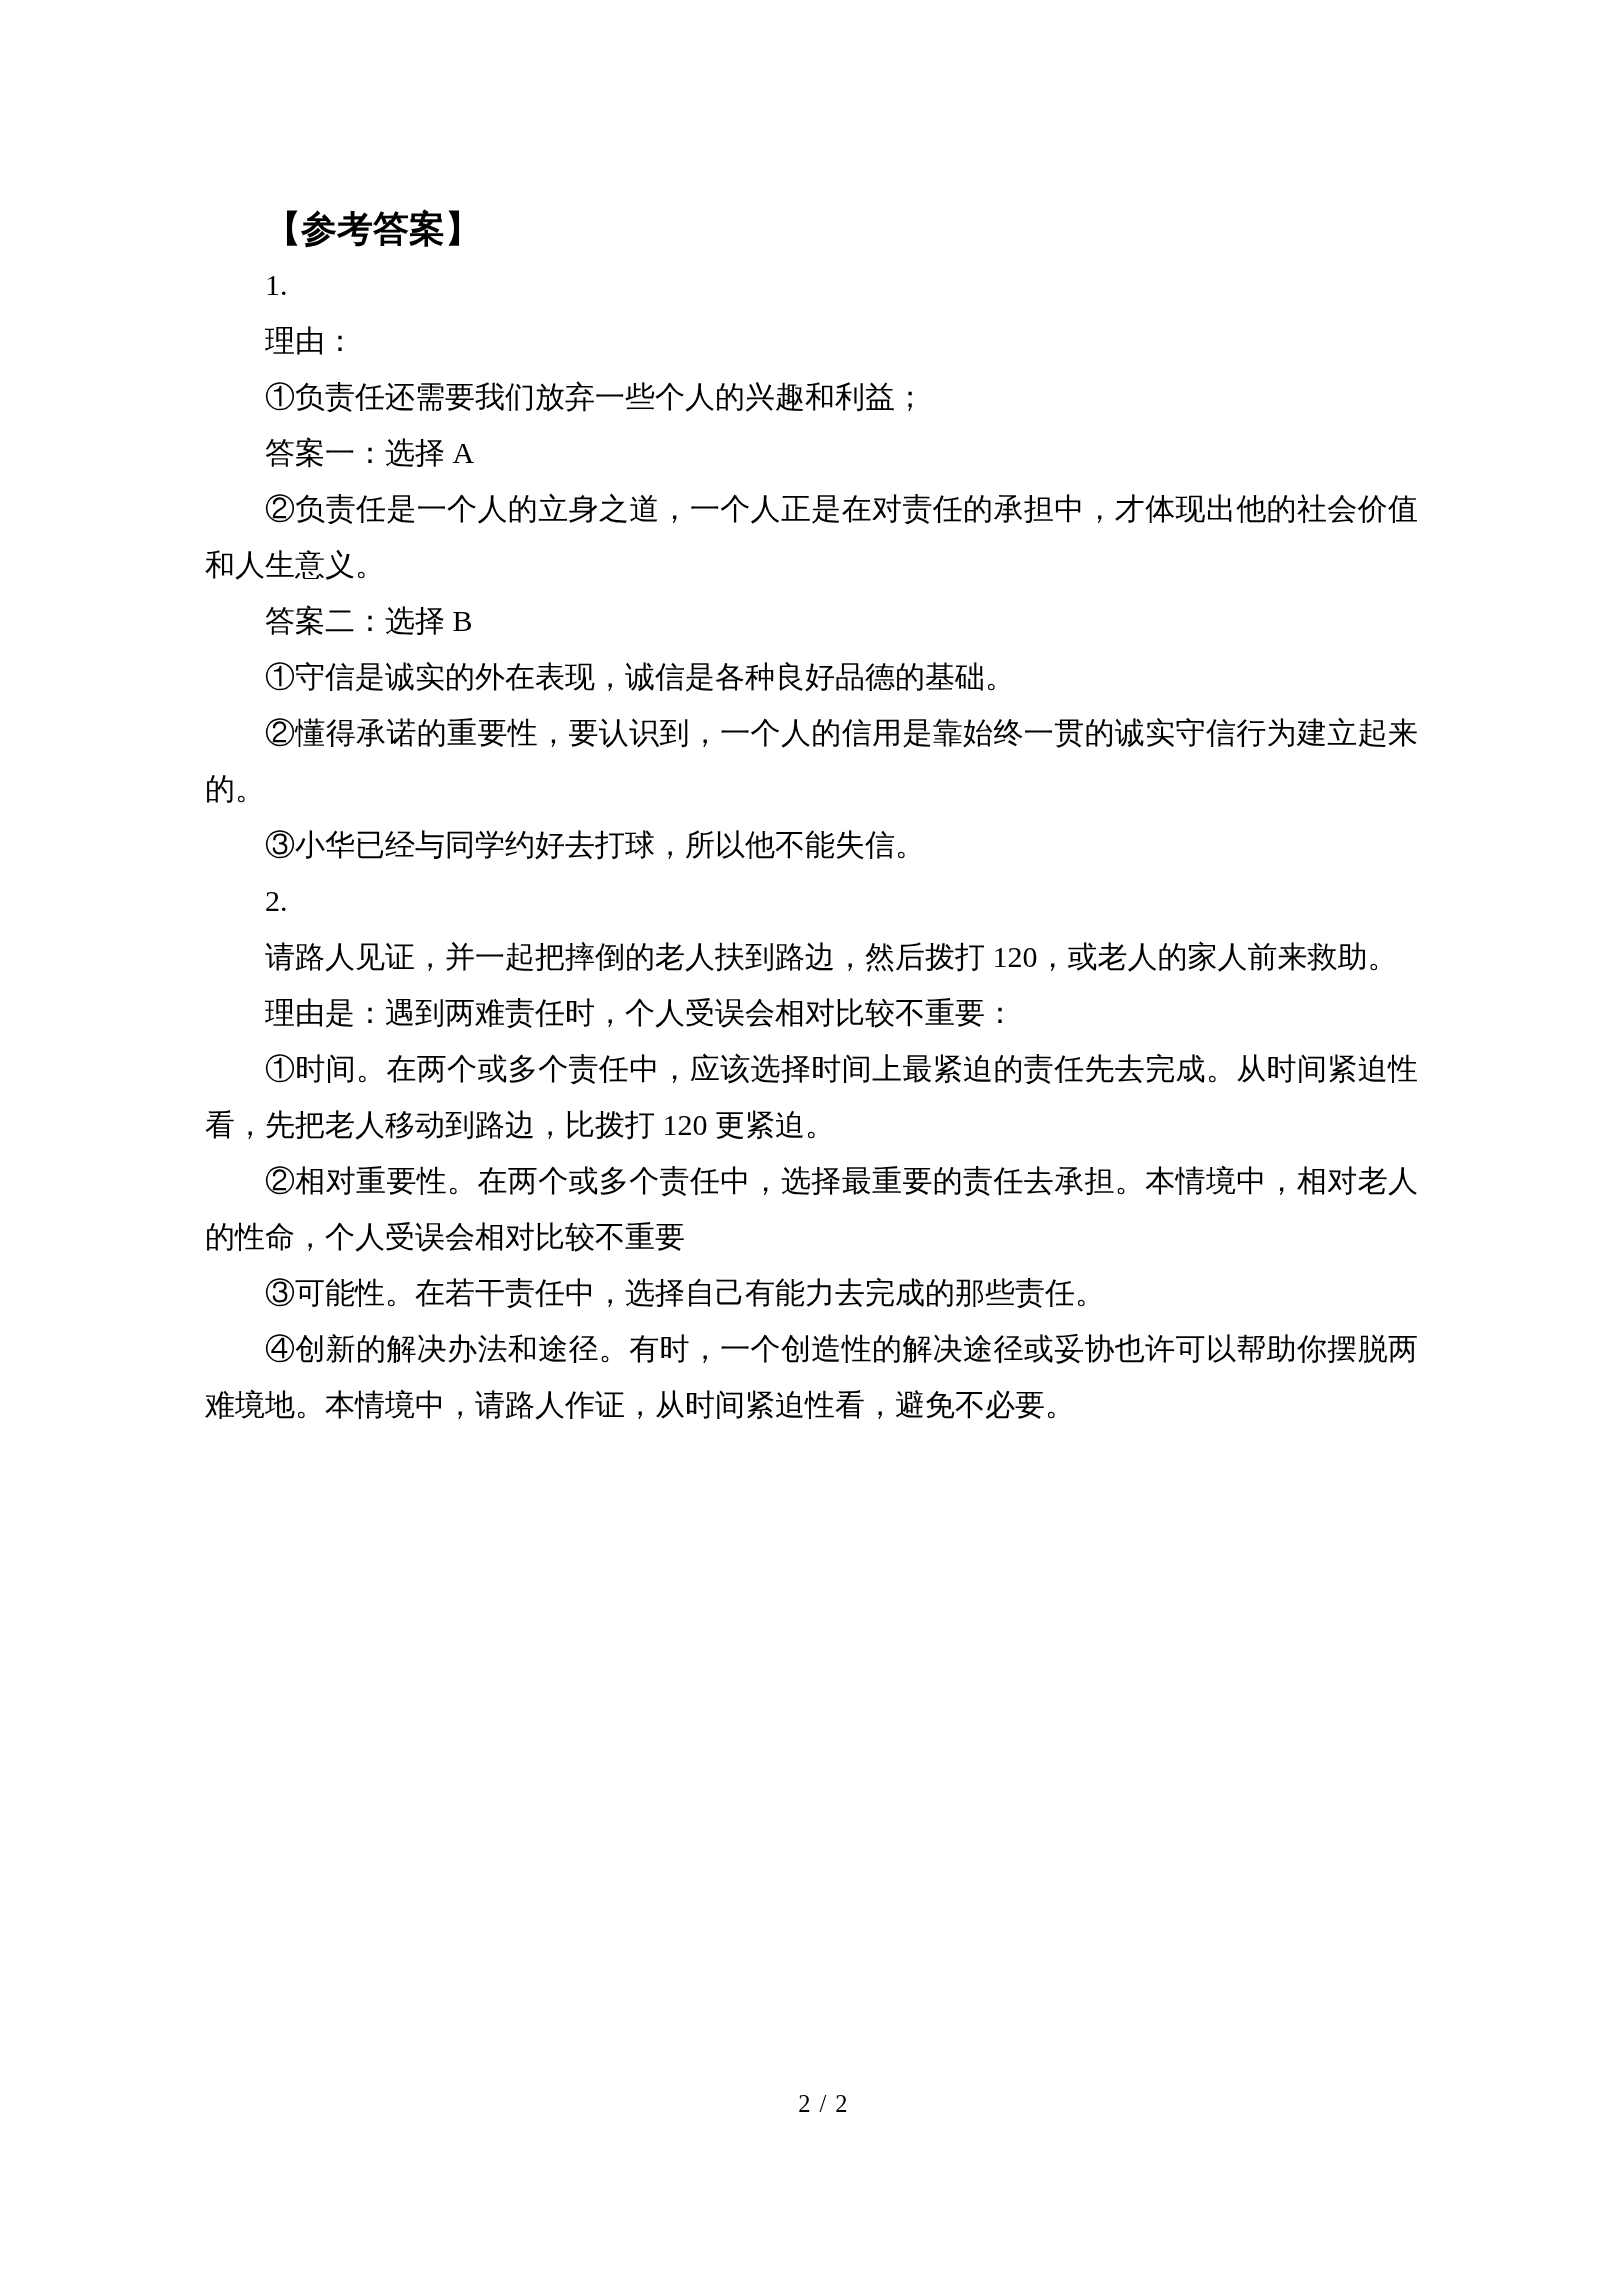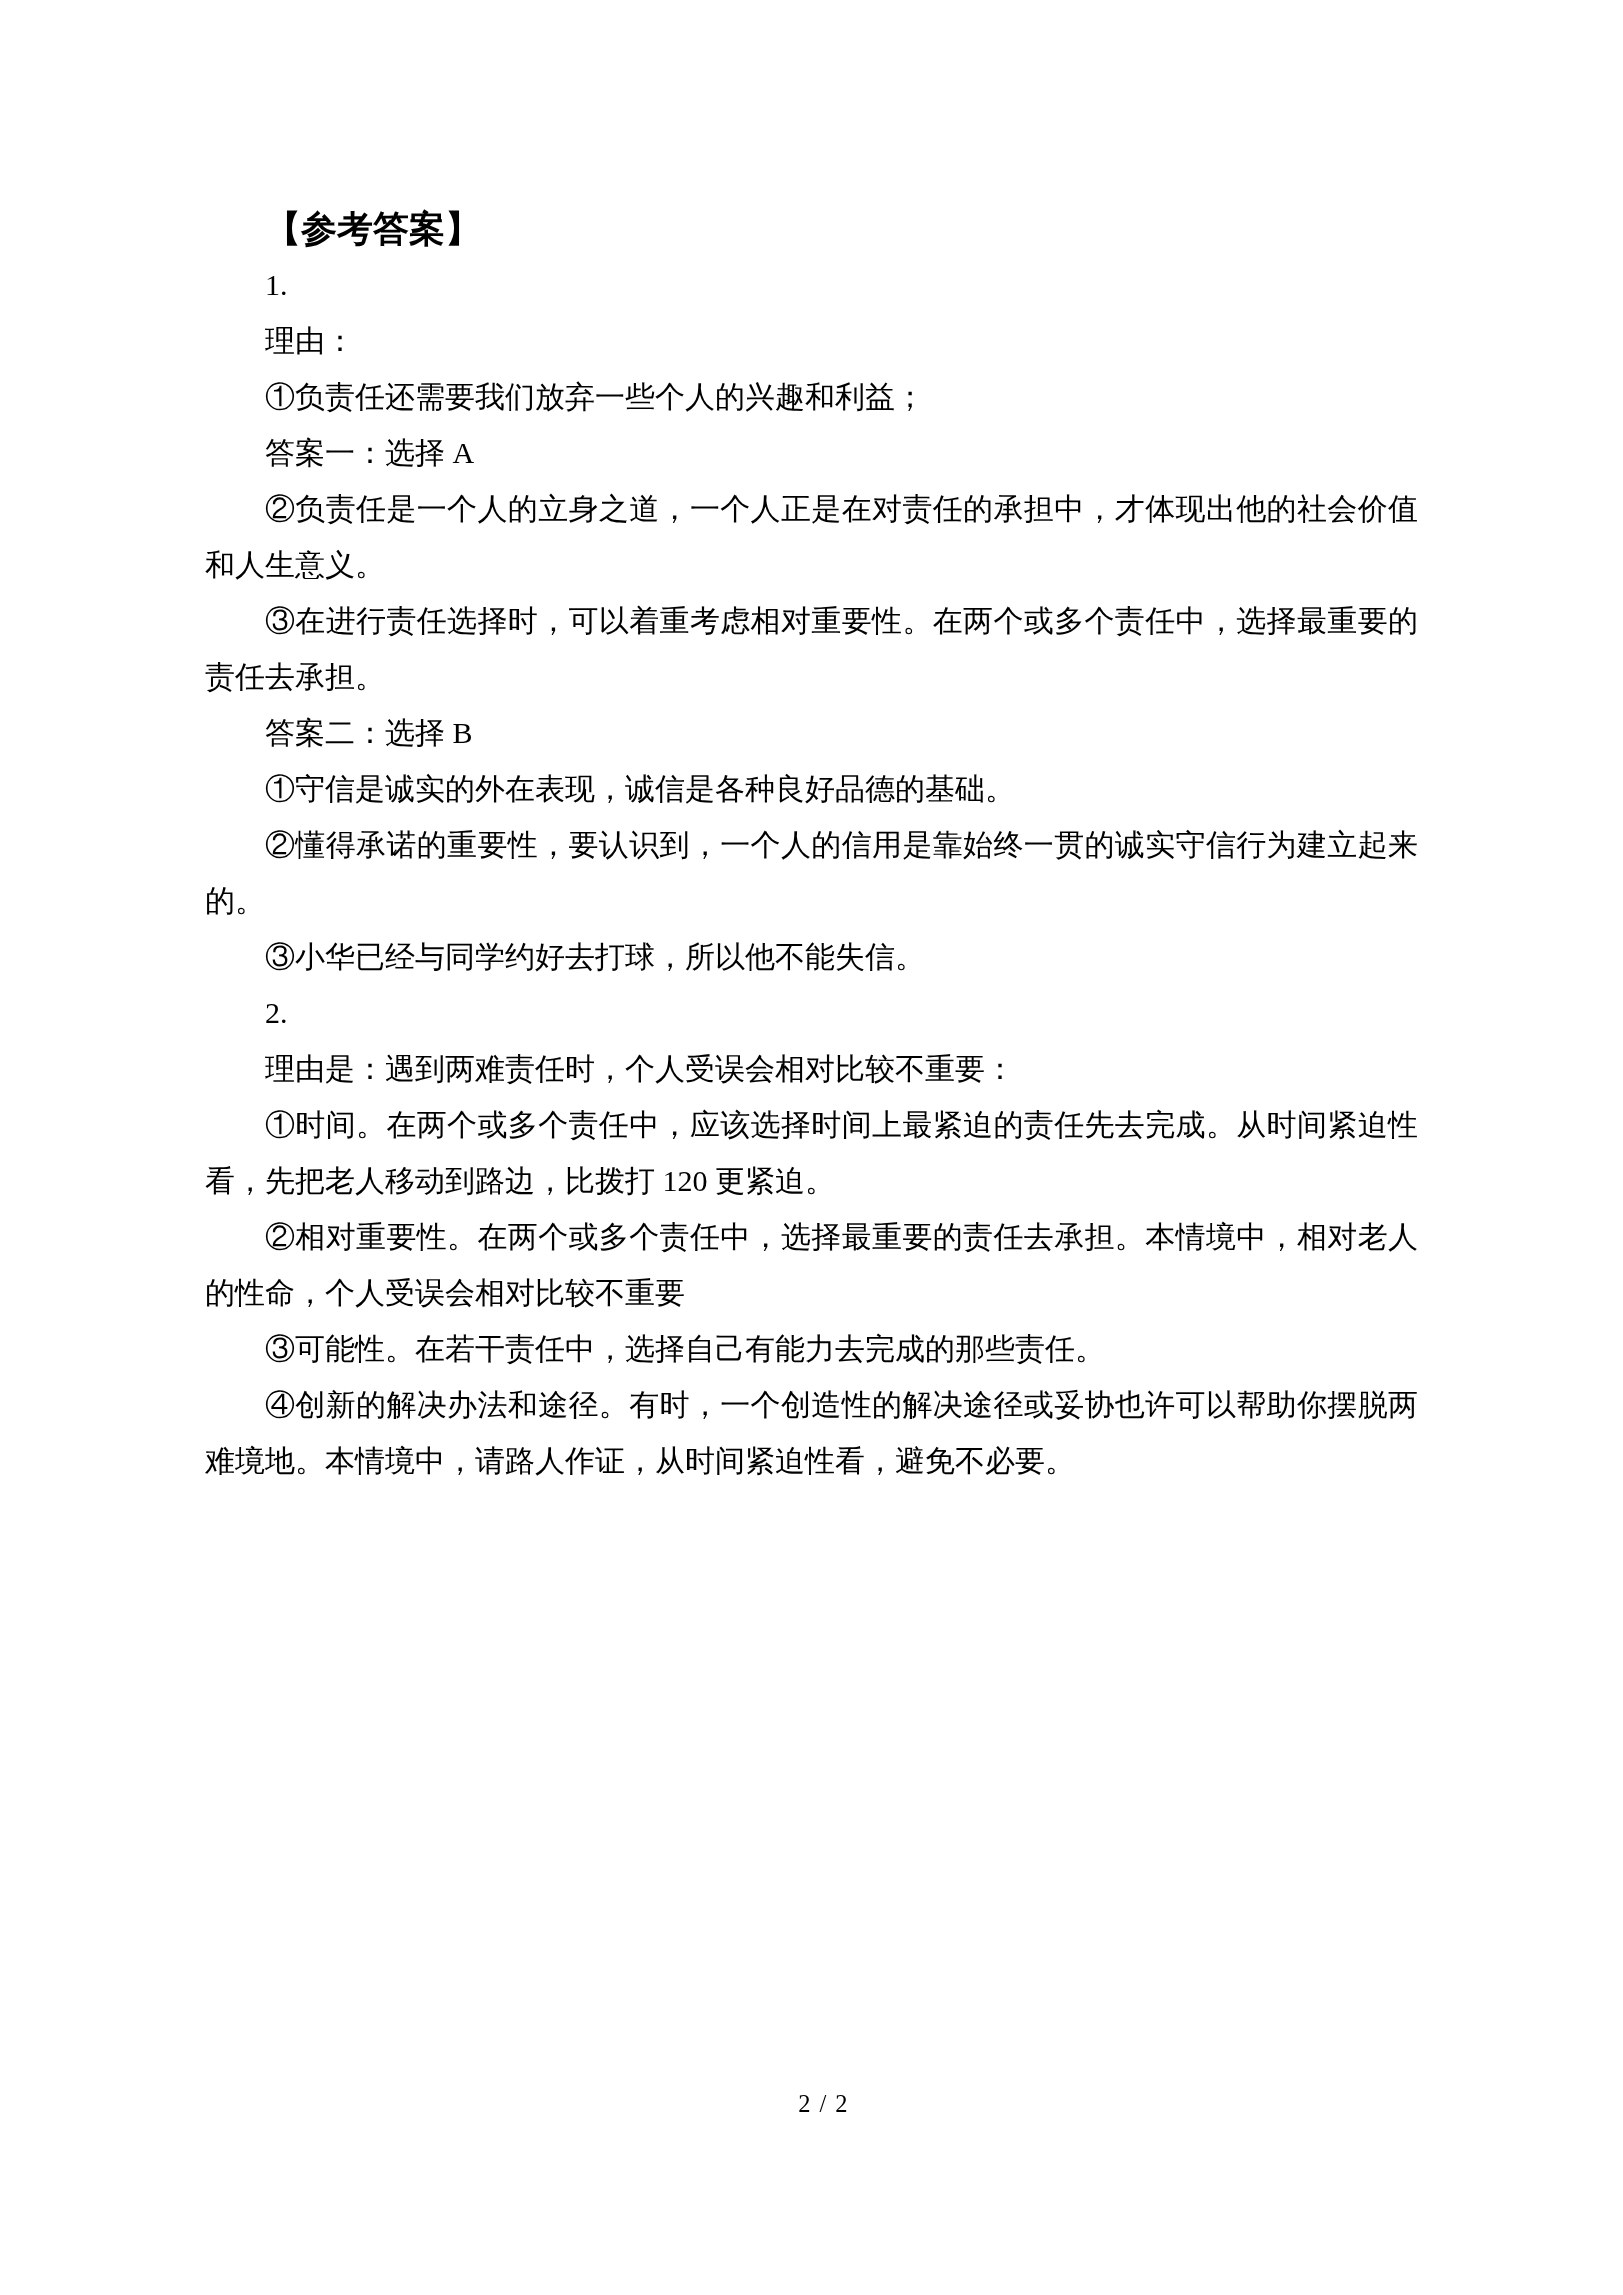--- a/index.html
+++ b/index.html
@@ -51,26 +51,26 @@
 
 <div class="page">
   <div class="content">
     <p class="doc-title">【参考答案】</p>
     <div id="doc-body">
         <p class="para">1.</p>
         <p class="para">理由：</p>
         <p class="para">①负责任还需要我们放弃一些个人的兴趣和利益；</p>
         <p class="para">答案一：选择 A</p>
         <p class="para">②负责任是一个人的立身之道，一个人正是在对责任的承担中，才体现出他的社会价值和人生意义。</p>
-        <p class="para">③在进行责任选择时，可以着重考虑相对重要性。在两个或多个责任中，选择最重要的责任去承担。</p>
         <p class="para">答案二：选择 B</p>
         <p class="para">①守信是诚实的外在表现，诚信是各种良好品德的基础。</p>
         <p class="para">②懂得承诺的重要性，要认识到，一个人的信用是靠始终一贯的诚实守信行为建立起来的。</p>
         <p class="para">③小华已经与同学约好去打球，所以他不能失信。</p>
         <p class="para">2.</p>
+        <p class="para">请路人见证，并一起把摔倒的老人扶到路边，然后拨打 120，或老人的家人前来救助。</p>
         <p class="para">理由是：遇到两难责任时，个人受误会相对比较不重要：</p>
         <p class="para">①时间。在两个或多个责任中，应该选择时间上最紧迫的责任先去完成。从时间紧迫性看，先把老人移动到路边，比拨打 120 更紧迫。</p>
         <p class="para">②相对重要性。在两个或多个责任中，选择最重要的责任去承担。本情境中，相对老人的性命，个人受误会相对比较不重要</p>
         <p class="para">③可能性。在若干责任中，选择自己有能力去完成的那些责任。</p>
         <p class="para">④创新的解决办法和途径。有时，一个创造性的解决途径或妥协也许可以帮助你摆脱两难境地。本情境中，请路人作证，从时间紧迫性看，避免不必要。</p>
       </div>
   </div>
   <div class="footer">2 / 2</div>
 </div>
 

